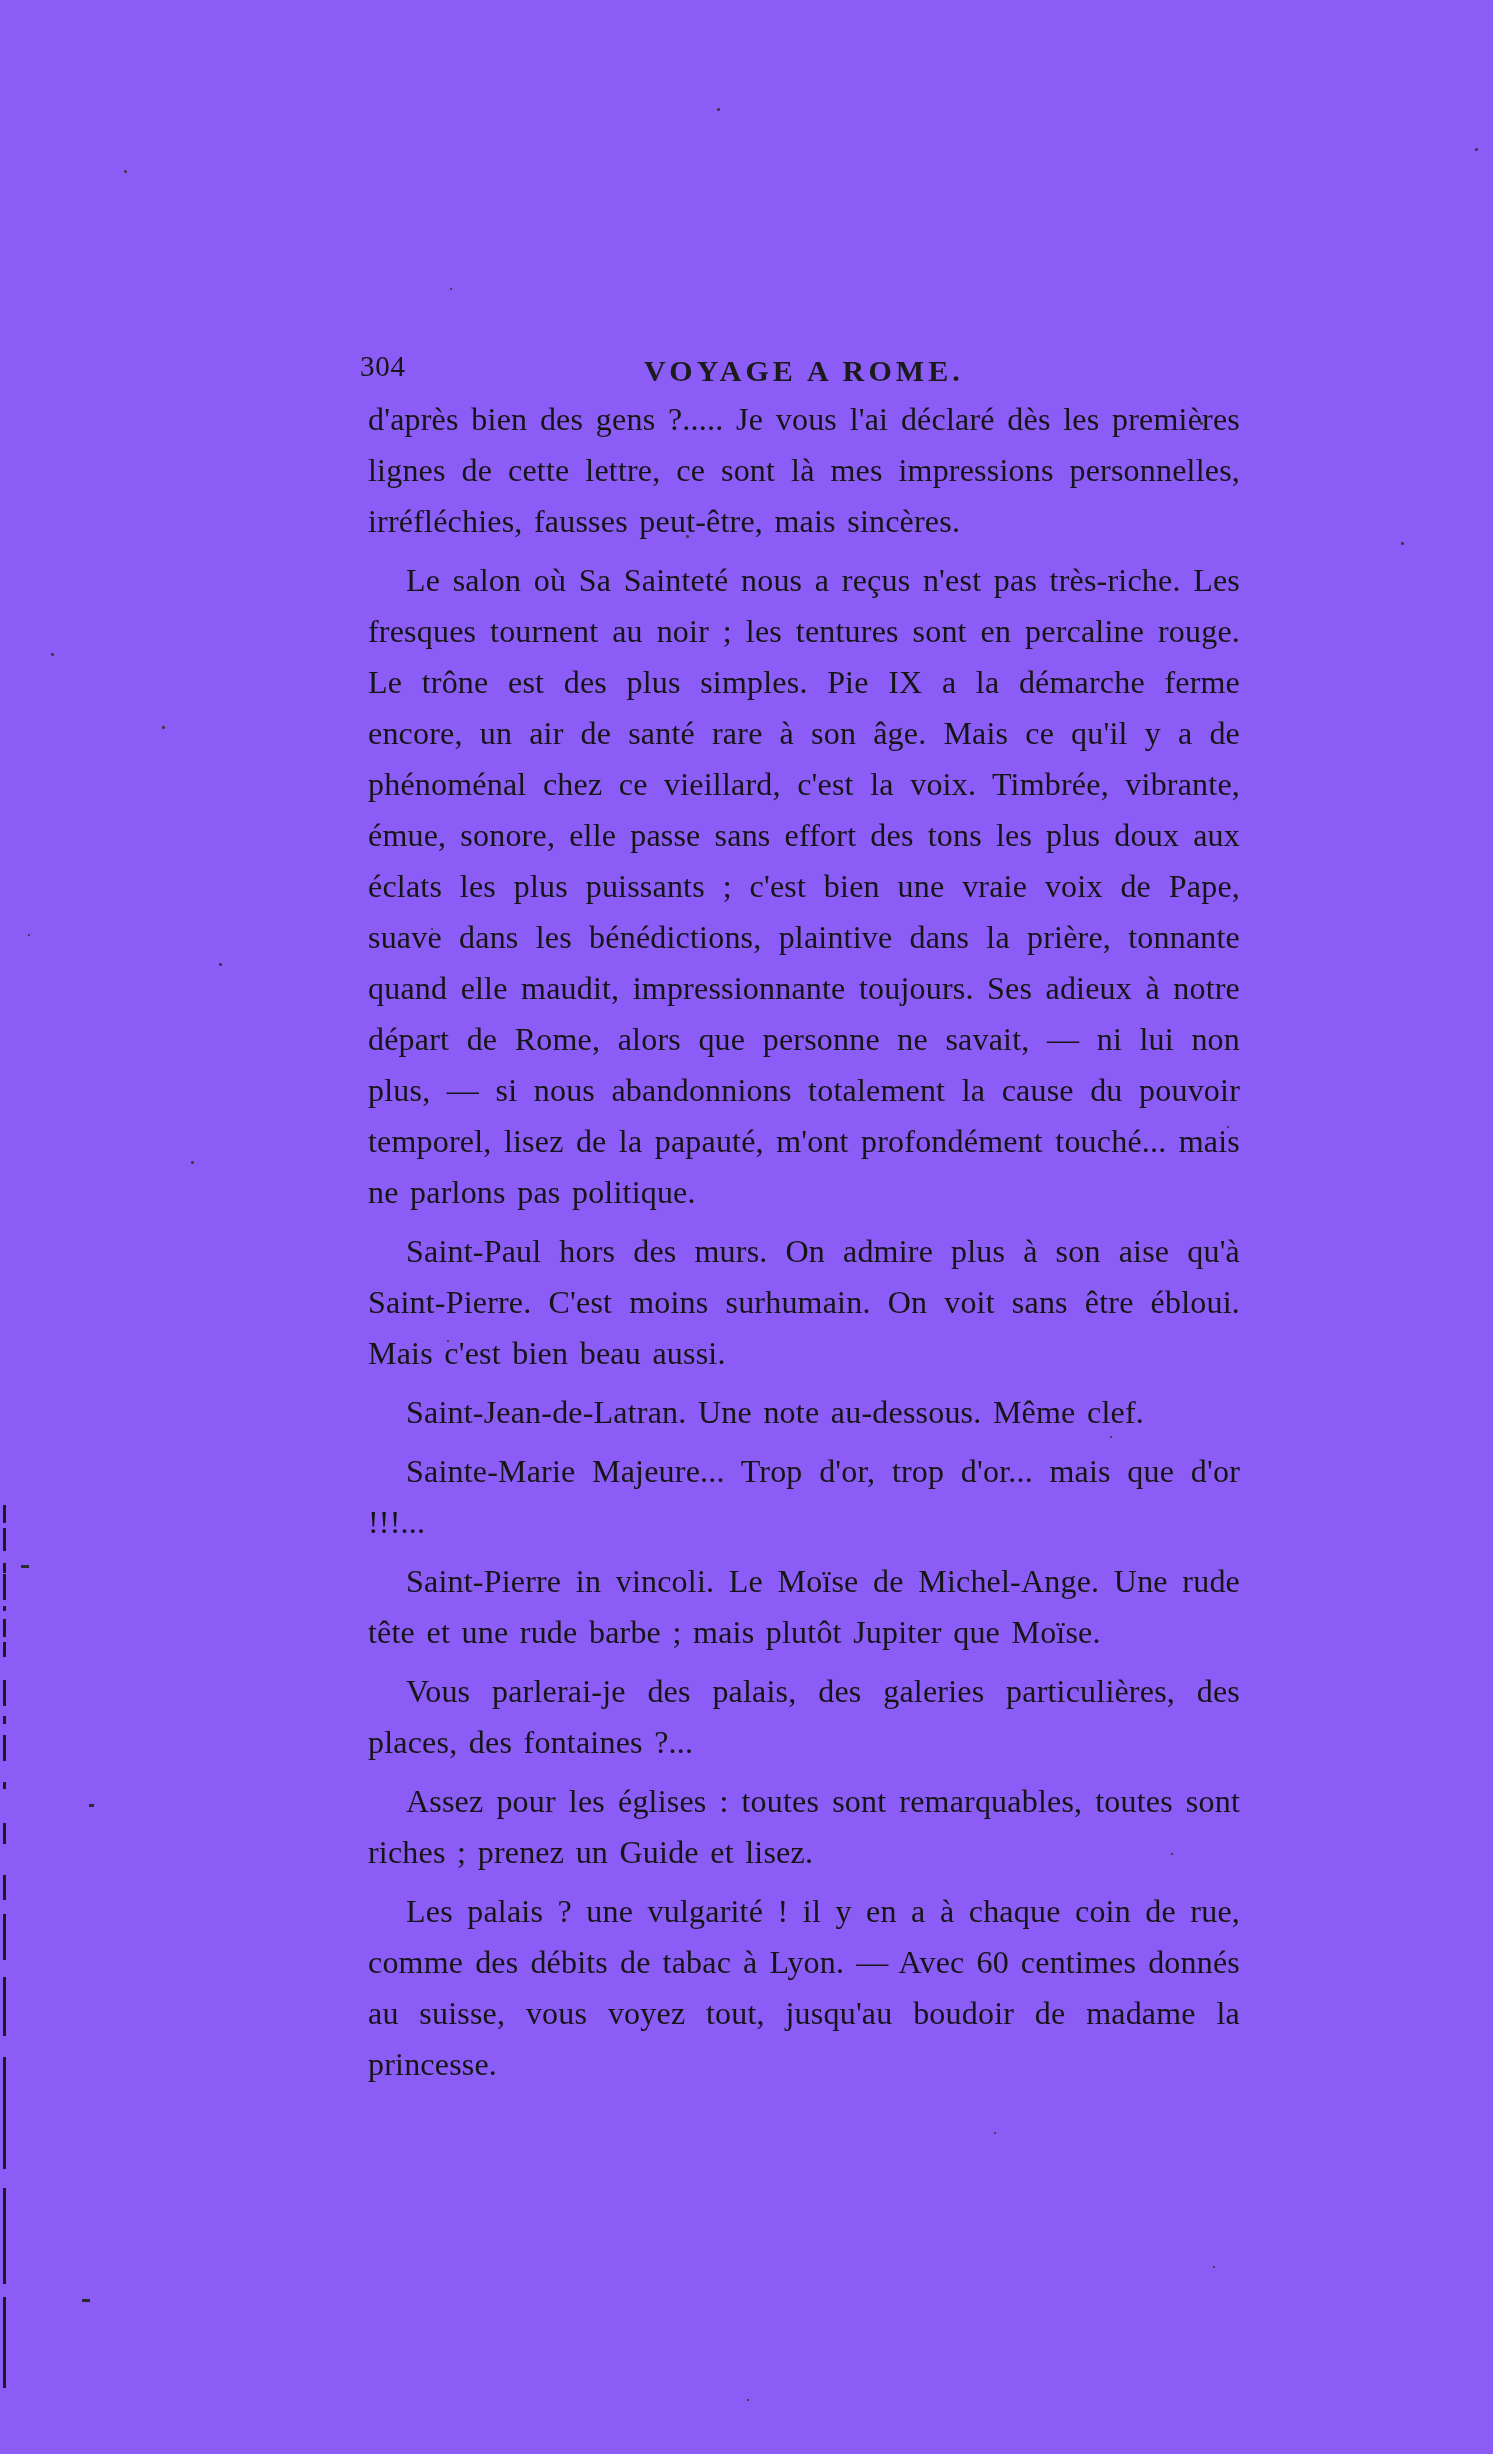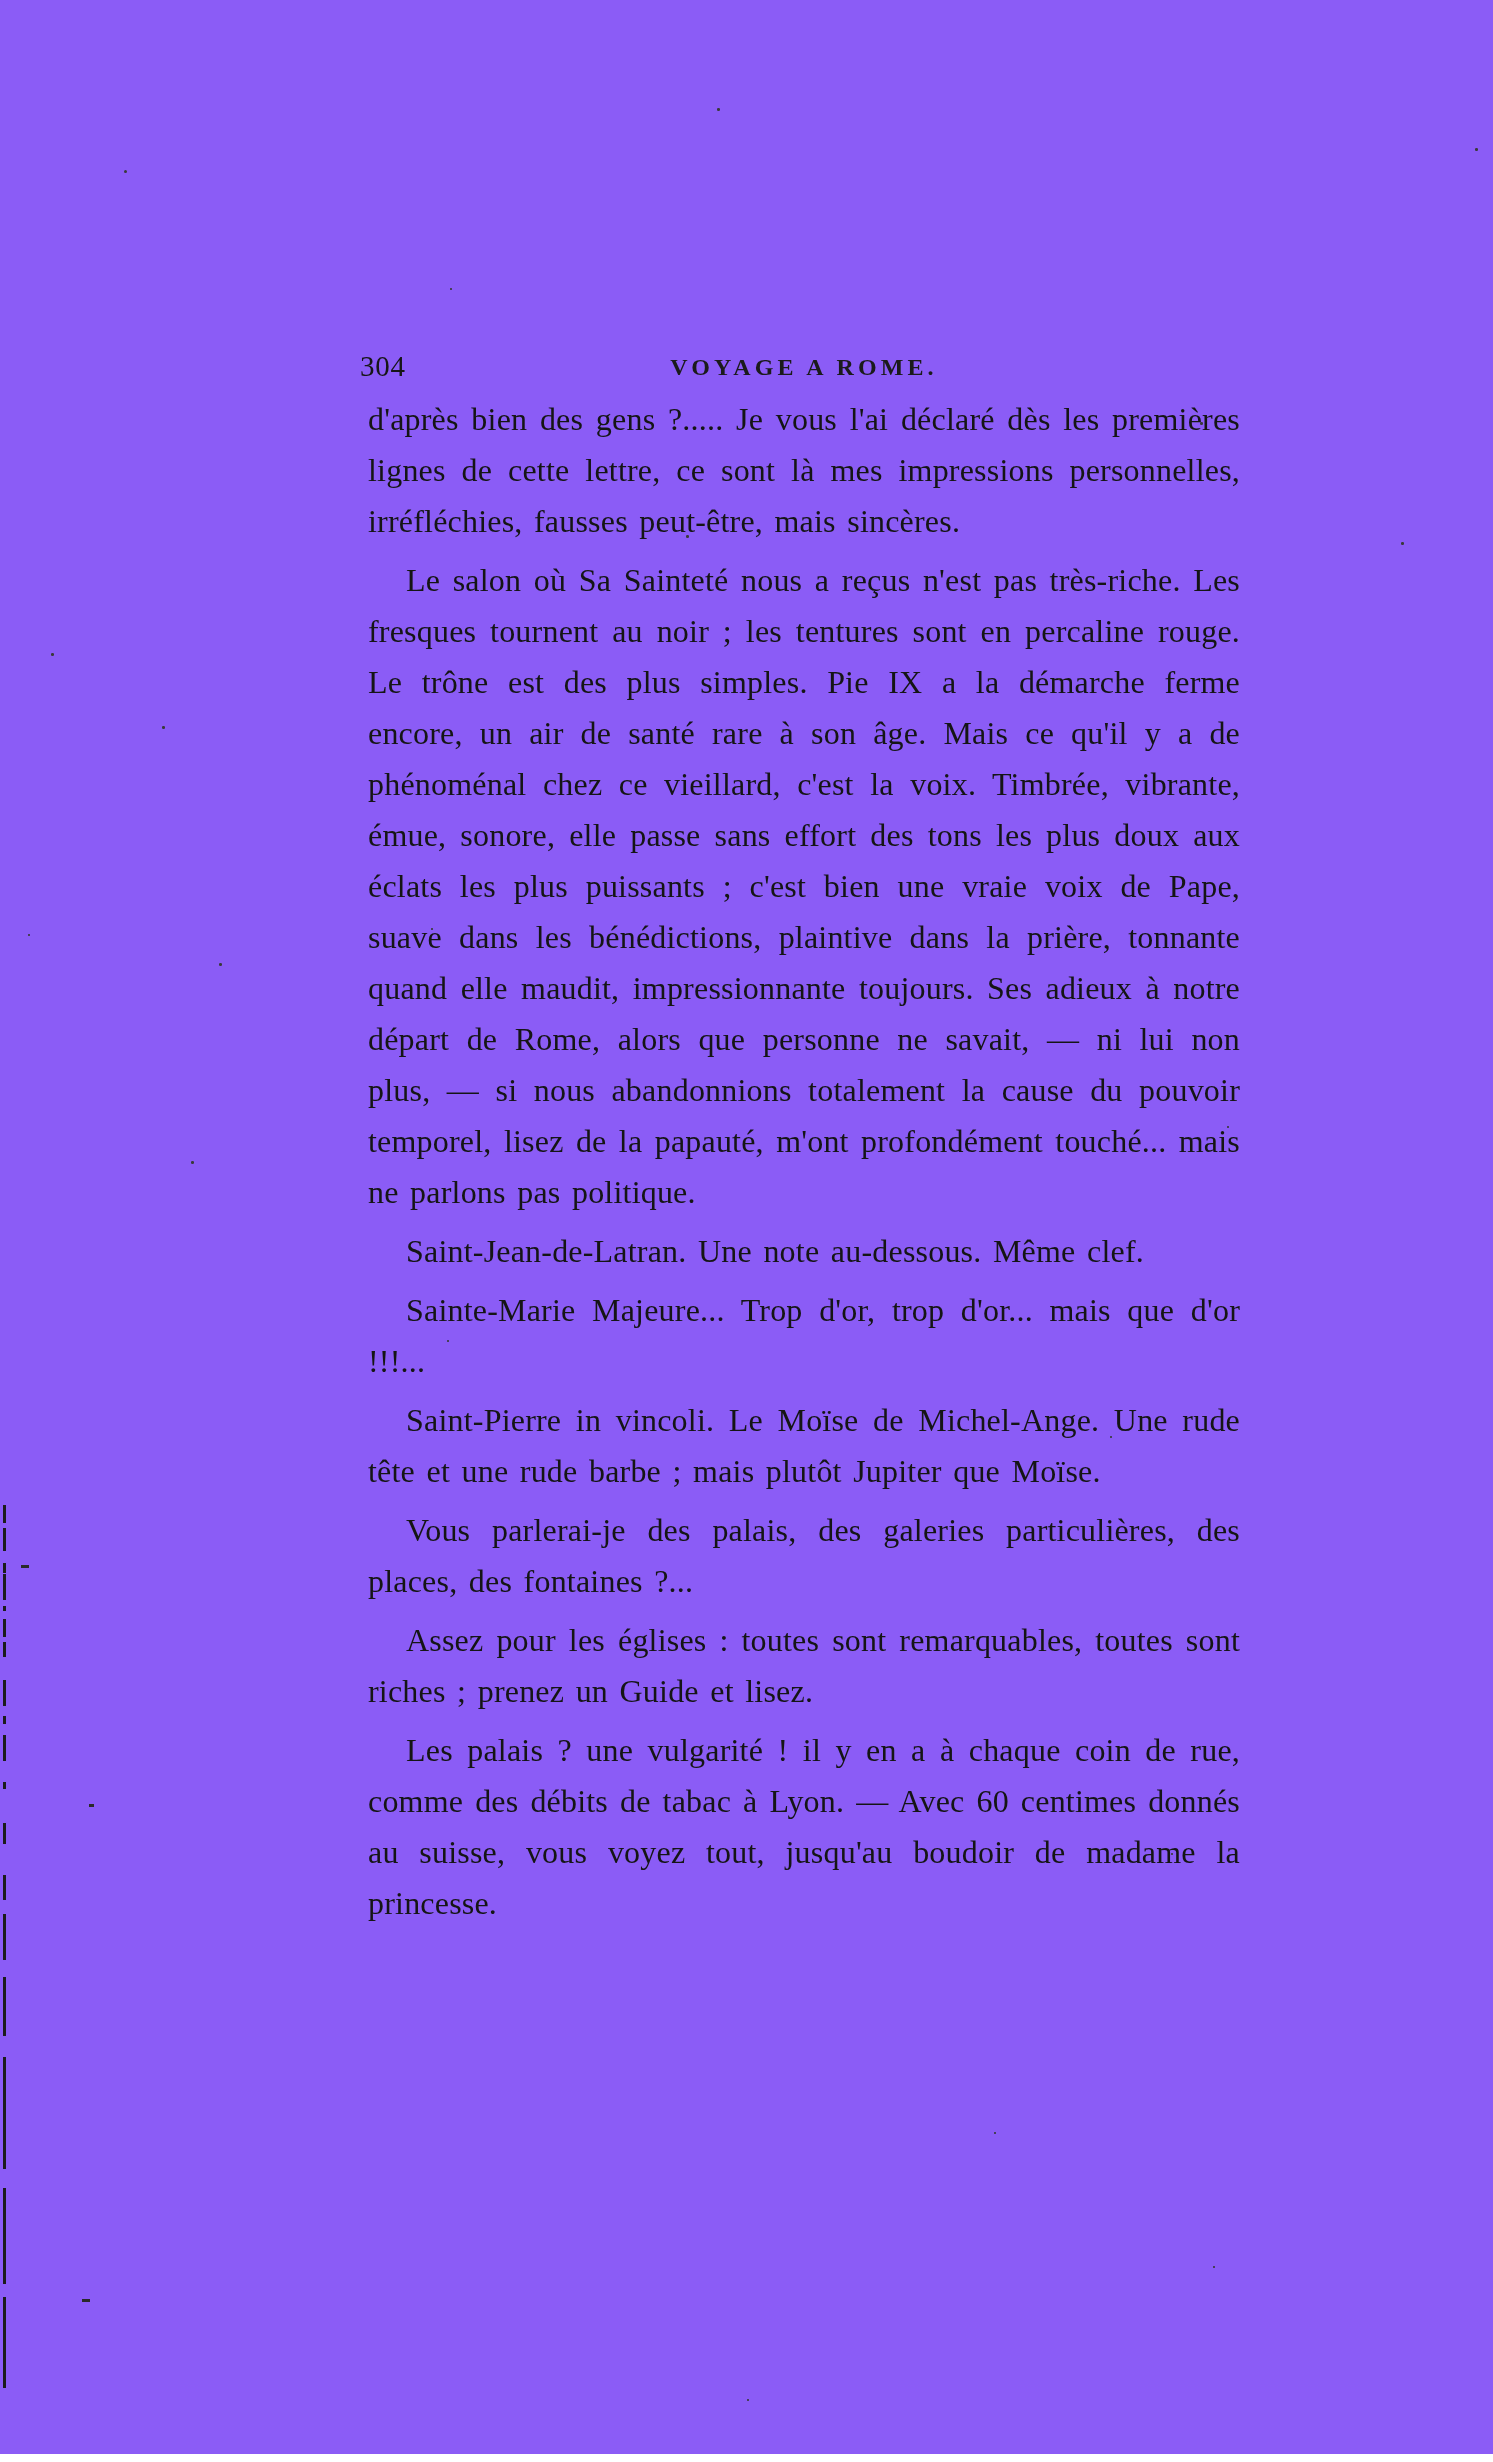--- a/index.html
+++ b/index.html
@@ -31,21 +31,21 @@
     font-size: 29px;
     letter-spacing: 0.8px;
     color: #161616;
   }
   .running-title {
     position: absolute;
     left: 0;
     right: 0;
     top: 4.1px;
     text-align: center;
-    font-size: 24px;
+    font-size: 30px;
     font-weight: 700;
     letter-spacing: 4.1px;
     color: #1b1b1b;
   }
   
   .text-block {
     position: absolute;
     left: 360px;
     top: 386px;
     width: 888px;
@@ -93,20 +93,21 @@
 <div class="page">
 
   <div class="running-head">
     <span class="page-number">304</span>
     <span class="running-title">VOYAGE A ROME.</span>
   </div>
 
   <div class="text-block">
     <p class="noindent"><span>d'après bien des gens ?..... Je vous l'ai déclaré dès les premières lignes de cette lettre, ce sont là mes impressions personnelles, irréfléchies, fausses peut-être, mais sincères.</span></p>
     <p><span>Le salon où Sa Sainteté nous a reçus n'est pas très-riche. Les fresques tournent au noir ; les tentures sont en percaline rouge. Le trône est des plus simples. Pie IX a la démarche ferme encore, un air de santé rare à son âge. Mais ce qu'il y a de phénoménal chez ce vieillard, c'est la voix. Timbrée, vibrante, émue, sonore, elle passe sans effort des tons les plus doux aux éclats les plus puissants ; c'est bien une vraie voix de Pape, suave dans les bénédictions, plaintive dans la prière, tonnante quand elle maudit, impressionnante toujours. Ses adieux à notre départ de Rome, alors que personne ne savait, — ni lui non plus, — si nous abandonnions totalement la cause du pouvoir temporel, lisez de la papauté, m'ont profondément touché... mais ne parlons pas politique.</span></p>
+    <p><span>Saint-Paul hors des murs. On admire plus à son aise qu'à Saint-Pierre. C'est moins surhumain. On voit sans être ébloui. Mais c'est bien beau aussi.</span></p>
     <p><span>Saint-Jean-de-Latran. Une note au-dessous. Même clef.</span></p>
     <p><span>Sainte-Marie Majeure... Trop d'or, trop d'or... mais que d'or !!!...</span></p>
     <p><span>Saint-Pierre </span><span class="it">in vincoli</span><span>. Le Moïse de Michel-Ange. Une rude tête et une rude barbe ; mais plutôt Jupiter que Moïse.</span></p>
     <p><span>Vous parlerai-je des palais, des galeries particulières, des places, des fontaines ?...</span></p>
     <p><span>Assez pour les églises : toutes sont remarquables, toutes sont riches ; prenez un </span><span class="it">Guide</span><span> et lisez.</span></p>
     <p><span>Les palais ? une vulgarité ! il y en a à chaque coin de rue, comme des débits de tabac à Lyon. — Avec 60 centimes donnés au suisse, vous voyez tout, jusqu'au boudoir de madame la princesse.</span></p>
   </div>
 
   <div class="artifact-layer">
       <div class="vdash" style="top: 1505px; height: 18px;"></div>

